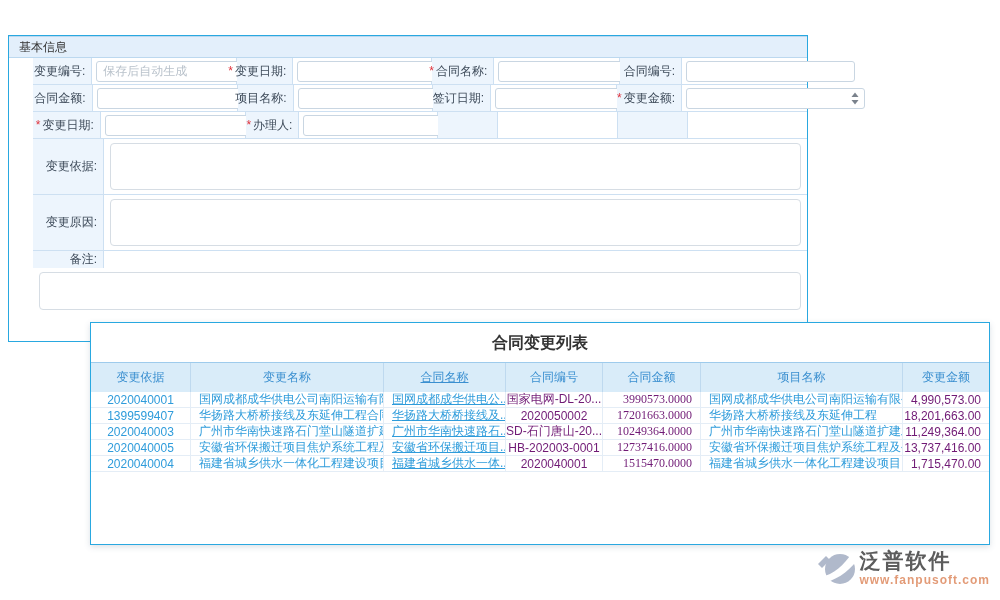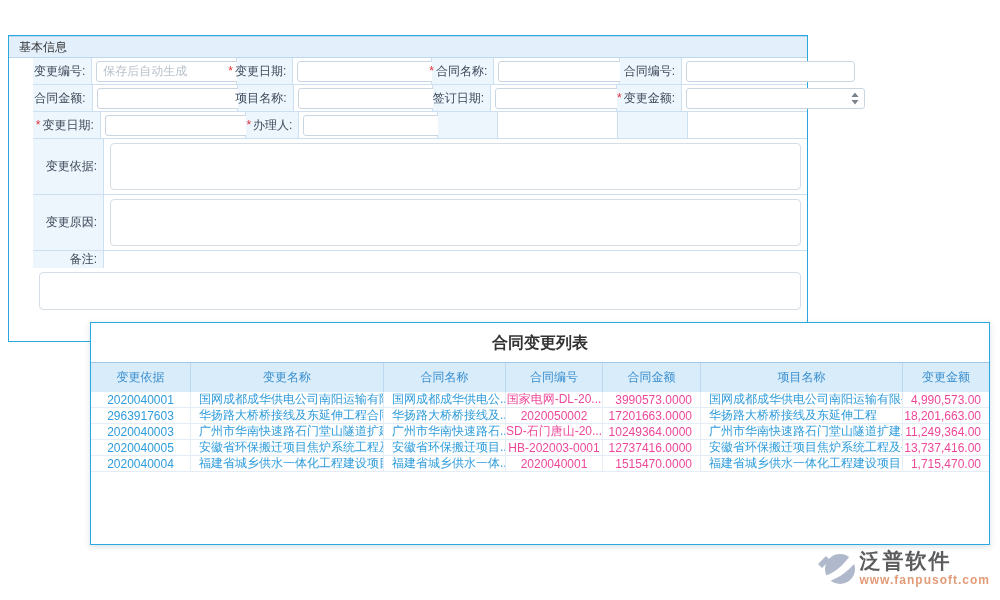--- a/index.html
+++ b/index.html
@@ -42,28 +42,28 @@
   .tbox{flex:1;margin:4px 6px;border:1px solid #d6dde4;border-radius:4px;
     font-family:inherit;font-size:12px;color:#333;resize:none;outline:none;padding:4px;}
   
   .list-panel{left:90px;top:322px;width:900px;height:223px;box-shadow:0 2px 6px rgba(60,90,120,.18);}
   .list-title{height:39px;line-height:39px;text-align:center;font-size:16px;font-weight:bold;color:#333;}
   .thead{display:flex;height:30px;background:#d9ecf9;border-top:1px solid #9ecbec;}
   .th{font-size:12px;color:var(--hdrtext);display:flex;align-items:center;justify-content:center;
     border-right:1px solid #bed9ef;}
   .th:last-child{border-right:none;}
   .tr{display:flex;height:16px;background:#fff;}
-  .td{font-size:12px;color:#ec4899;display:flex;align-items:center;padding:0 8px;
+  .td{font-size:12px;color:#701a75;display:flex;align-items:center;padding:0 8px;
     white-space:nowrap;overflow:hidden;border-right:1px solid #e4edf6;border-bottom:1px solid #e4edf6;}
   .td:last-child{border-right:none;}
   .c-center{justify-content:center;padding:0 3px;}
   .c-right{justify-content:flex-end;}
   .c-link{color:var(--link);cursor:pointer;}
-  .w-c0{width:100px;}.w-c1{width:193px;}.w-c2{width:122px;}.w-c3{width:97px;}
-  .w-c4{width:98px;}.w-c5{width:202px;}.w-c6{width:86px;}
+  .w-c0{width:100px;}.w-c1{width:193px;}.w-c2{width:122px;text-decoration:underline;}.w-c3{width:97px;}
+  .w-c4{width:98px;font-family:Liberation Serif, serif;}.w-c5{width:202px;}.w-c6{width:86px;}
   
   .logo{position:absolute;right:10px;bottom:7px;display:flex;align-items:flex-start;opacity:.85;}
   .logo-text{display:flex;flex-direction:column;margin-left:2px;}
   .logo-name{font-size:21px;font-weight:bold;color:#404040;letter-spacing:2px;line-height:24px;}
   .logo-url{font-size:12px;font-weight:bold;color:#de8a60;letter-spacing:1px;line-height:14px;}
 </style>
 </head>
 <body>
 
 <section class="panel form-panel">
@@ -240,21 +240,21 @@
       <div class="tr">
         <div class="td w-c0 c-center c-link">2020040001</div>
         <div class="td w-c1 c-link">国网成都成华供电公司南阳运输有限...</div>
         <div class="td w-c2 c-link">国网成都成华供电公...</div>
         <div class="td w-c3 c-center">国家电网-DL-20...</div>
         <div class="td w-c4 c-right">3990573.0000</div>
         <div class="td w-c5 c-link">国网成都成华供电公司南阳运输有限公...</div>
         <div class="td w-c6 c-right">4,990,573.00</div>
       </div>
       <div class="tr">
-        <div class="td w-c0 c-center c-link">2963917603</div>
+        <div class="td w-c0 c-center c-link">1399599407</div>
         <div class="td w-c1 c-link">华扬路大桥桥接线及东延伸工程合同</div>
         <div class="td w-c2 c-link">华扬路大桥桥接线及...</div>
         <div class="td w-c3 c-center">2020050002</div>
         <div class="td w-c4 c-right">17201663.0000</div>
         <div class="td w-c5 c-link">华扬路大桥桥接线及东延伸工程</div>
         <div class="td w-c6 c-right">18,201,663.00</div>
       </div>
       <div class="tr">
         <div class="td w-c0 c-center c-link">2020040003</div>
         <div class="td w-c1 c-link">广州市华南快速路石门堂山隧道扩建...</div>

